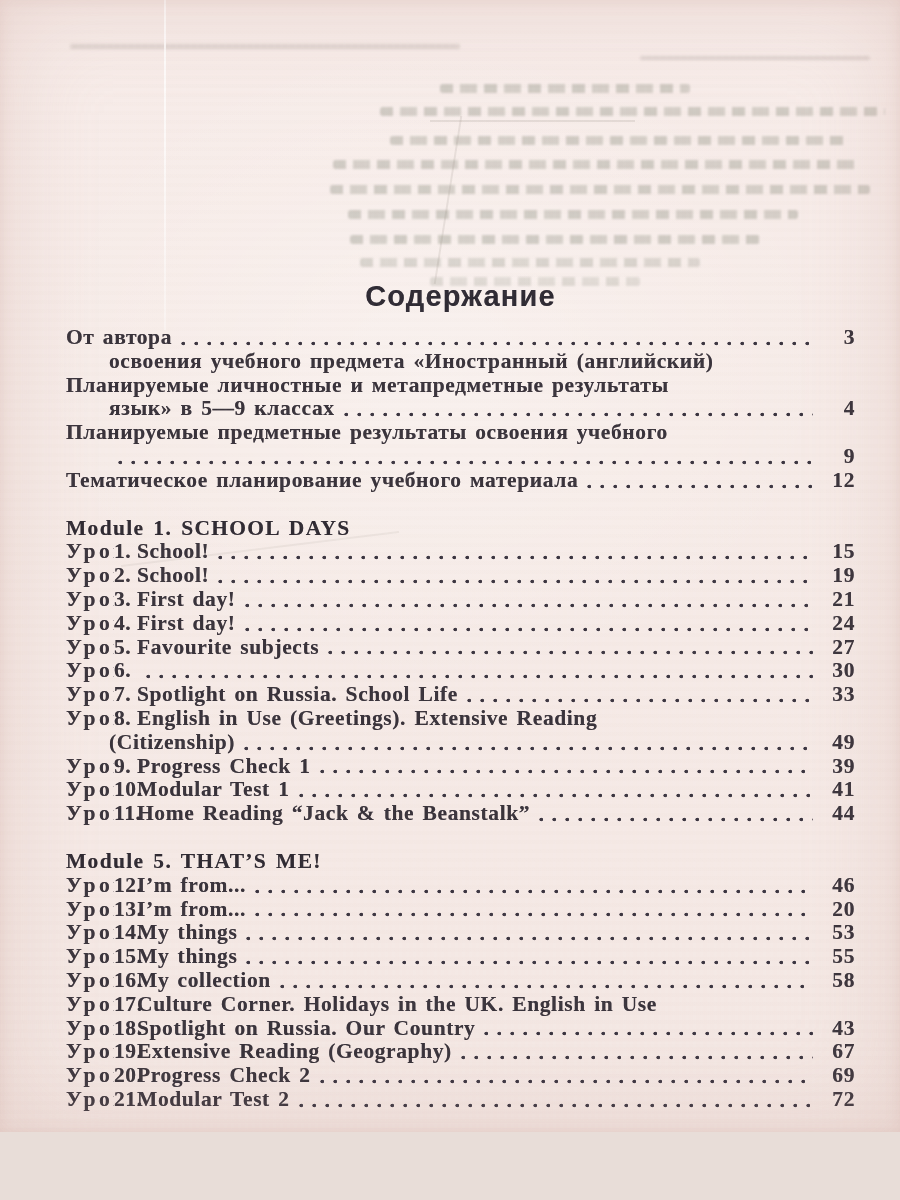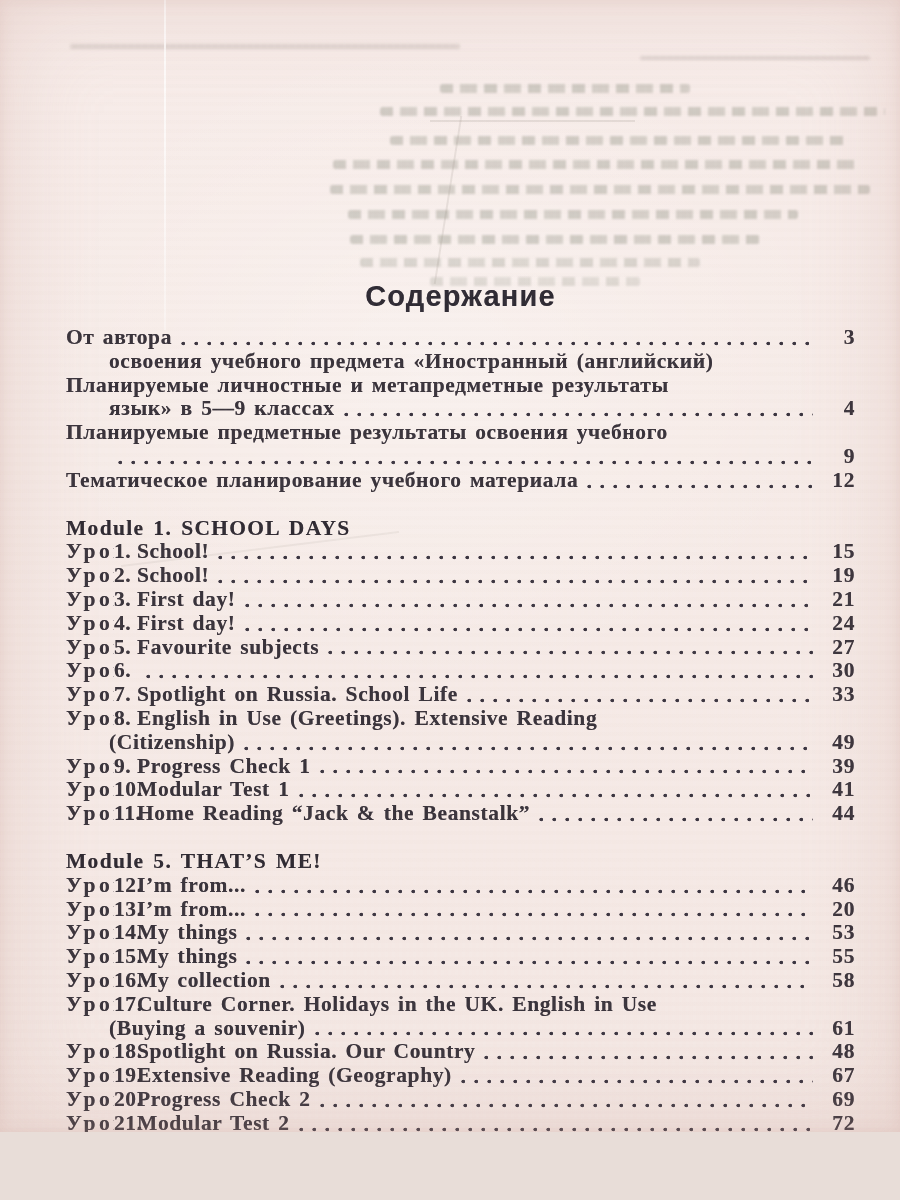--- a/index.html
+++ b/index.html
@@ -97,22 +97,21 @@
         <div class="row"><span class="lesson-label">Урок</span><span class="lesson-num">9.</span><span class="lesson-title">Progress Check 1</span><span class="leader"></span><span class="pagenum">39</span></div>
         <div class="row"><span class="lesson-label">Урок</span><span class="lesson-num">10.</span><span class="lesson-title">Modular Test 1</span><span class="leader"></span><span class="pagenum">41</span></div>
         <div class="row"><span class="lesson-label">Урок</span><span class="lesson-num">11.</span><span class="lesson-title">Home Reading “Jack &amp; the Beanstalk”</span><span class="leader"></span><span class="pagenum">44</span></div>
         <div class="row module-header">Module 5. THAT’S ME!</div>
         <div class="row"><span class="lesson-label">Урок</span><span class="lesson-num">12.</span><span class="lesson-title">I’m from...</span><span class="leader"></span><span class="pagenum">46</span></div>
         <div class="row"><span class="lesson-label">Урок</span><span class="lesson-num">13.</span><span class="lesson-title">I’m from...</span><span class="leader"></span><span class="pagenum">20</span></div>
         <div class="row"><span class="lesson-label">Урок</span><span class="lesson-num">14.</span><span class="lesson-title">My things</span><span class="leader"></span><span class="pagenum">53</span></div>
         <div class="row"><span class="lesson-label">Урок</span><span class="lesson-num">15.</span><span class="lesson-title">My things</span><span class="leader"></span><span class="pagenum">55</span></div>
         <div class="row"><span class="lesson-label">Урок</span><span class="lesson-num">16.</span><span class="lesson-title">My collection</span><span class="leader"></span><span class="pagenum">58</span></div>
         <div class="row"><span class="lesson-label">Урок</span><span class="lesson-num">17.</span><span class="lesson-title">Culture Corner. Holidays in the UK. English in Use</span></div>
-        <div class="row cont"><span class="fm-text">(Buying a souvenir)</span><span class="leader"></span><span class="pagenum">61</span></div>
-        <div class="row"><span class="lesson-label">Урок</span><span class="lesson-num">18.</span><span class="lesson-title">Spotlight on Russia. Our Country</span><span class="leader"></span><span class="pagenum">48</span></div>
+        <div class="row"><span class="lesson-label">Урок</span><span class="lesson-num">18.</span><span class="lesson-title">Spotlight on Russia. Our Country</span><span class="leader"></span><span class="pagenum">43</span></div>
         <div class="row"><span class="lesson-label">Урок</span><span class="lesson-num">19.</span><span class="lesson-title">Extensive Reading (Geography)</span><span class="leader"></span><span class="pagenum">67</span></div>
         <div class="row"><span class="lesson-label">Урок</span><span class="lesson-num">20.</span><span class="lesson-title">Progress Check 2</span><span class="leader"></span><span class="pagenum">69</span></div>
         <div class="row"><span class="lesson-label">Урок</span><span class="lesson-num">21.</span><span class="lesson-title">Modular Test 2</span><span class="leader"></span><span class="pagenum">72</span></div>
         <div class="row module-header">Module 3. MY HOME, MY CASTLE</div>
         <div class="row"><span class="lesson-label">Урок</span><span class="lesson-num">22.</span><span class="lesson-title">At home</span><span class="leader"></span><span class="pagenum">75</span></div>
       </div>
   </div>
 
   <div class="grain"></div>
   <div class="vignette"></div>

